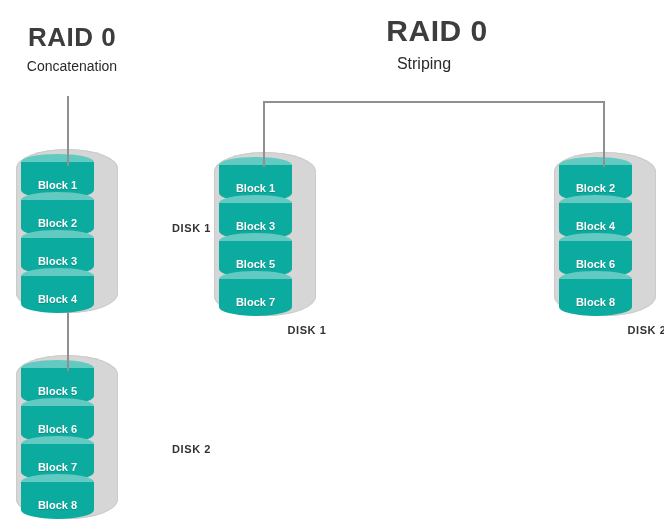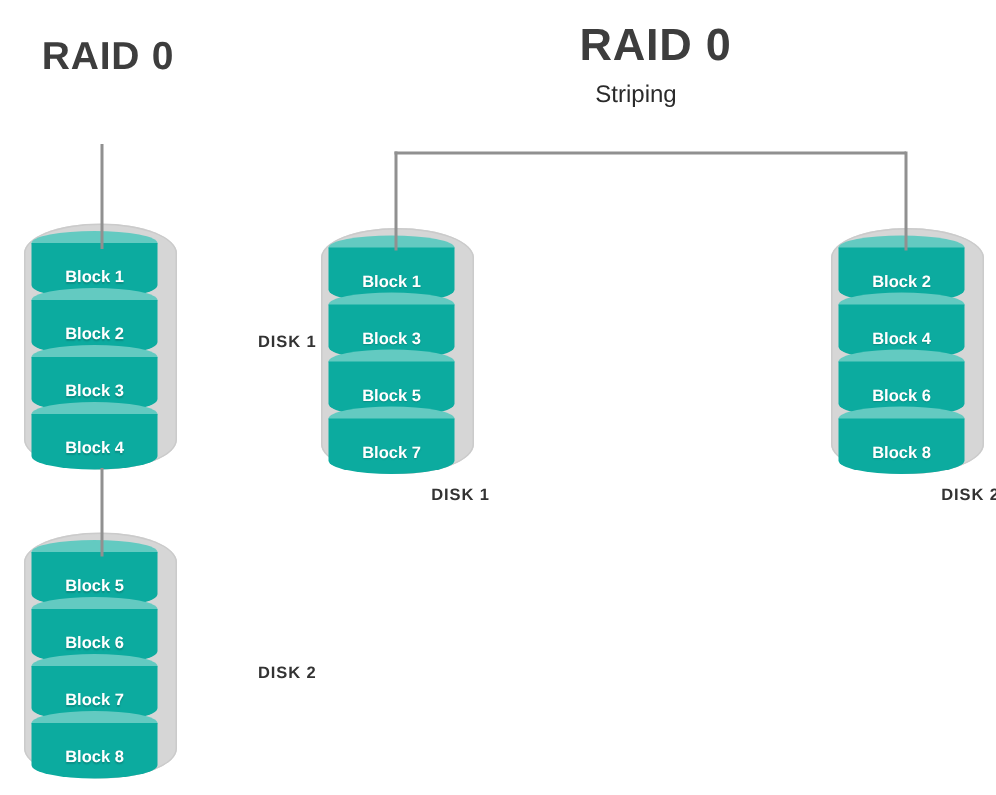--- a/index.html
+++ b/index.html
@@ -35,21 +35,21 @@
     width: 102px;
     height: 164px;
     background: var(--disk-shell, #d6d6d6);
     border-radius: 51px / 20px;
     box-shadow: inset 0 0 0 1px var(--disk-shell-edge, #cbcbcb);
     z-index: 2;
   }
   .block {
     position: absolute;
     left: 5px;
-    width: 84px;
+    width: 73px;
     height: 37px;
   }
   .block:nth-child(1) { top: 5px; }
   .block:nth-child(2) { top: 43px; }
   .block:nth-child(3) { top: 81px; }
   .block:nth-child(4) { top: 119px; }
   .block-top {
     position: absolute;
     top: 0; left: 0;
     width: 100%;
@@ -90,20 +90,21 @@
     width: 102px;
     text-align: center;
   }
 </style>
 </head>
 <body>
 
 <div class="canvas">
 
   <div class="heading" style="left:0; width:144px; top:24px; font-size:26px;">RAID 0</div>
+  <div class="subheading" style="left:0; width:144px; top:58px; font-size:14px;">Concatenation</div>
 
   <div class="line" style="left:67px; top:96px; width:1.5px; height:70px;"></div>
   <div class="line" style="left:67px; top:312px; width:1.5px; height:59px;"></div>
 
   <div class="disk" style="left:16px; top:149px;">
     <div class="block">
       <div class="block-top"></div>
       <div class="block-body">
         <span class="block-label">Block 1</span>
       </div>

